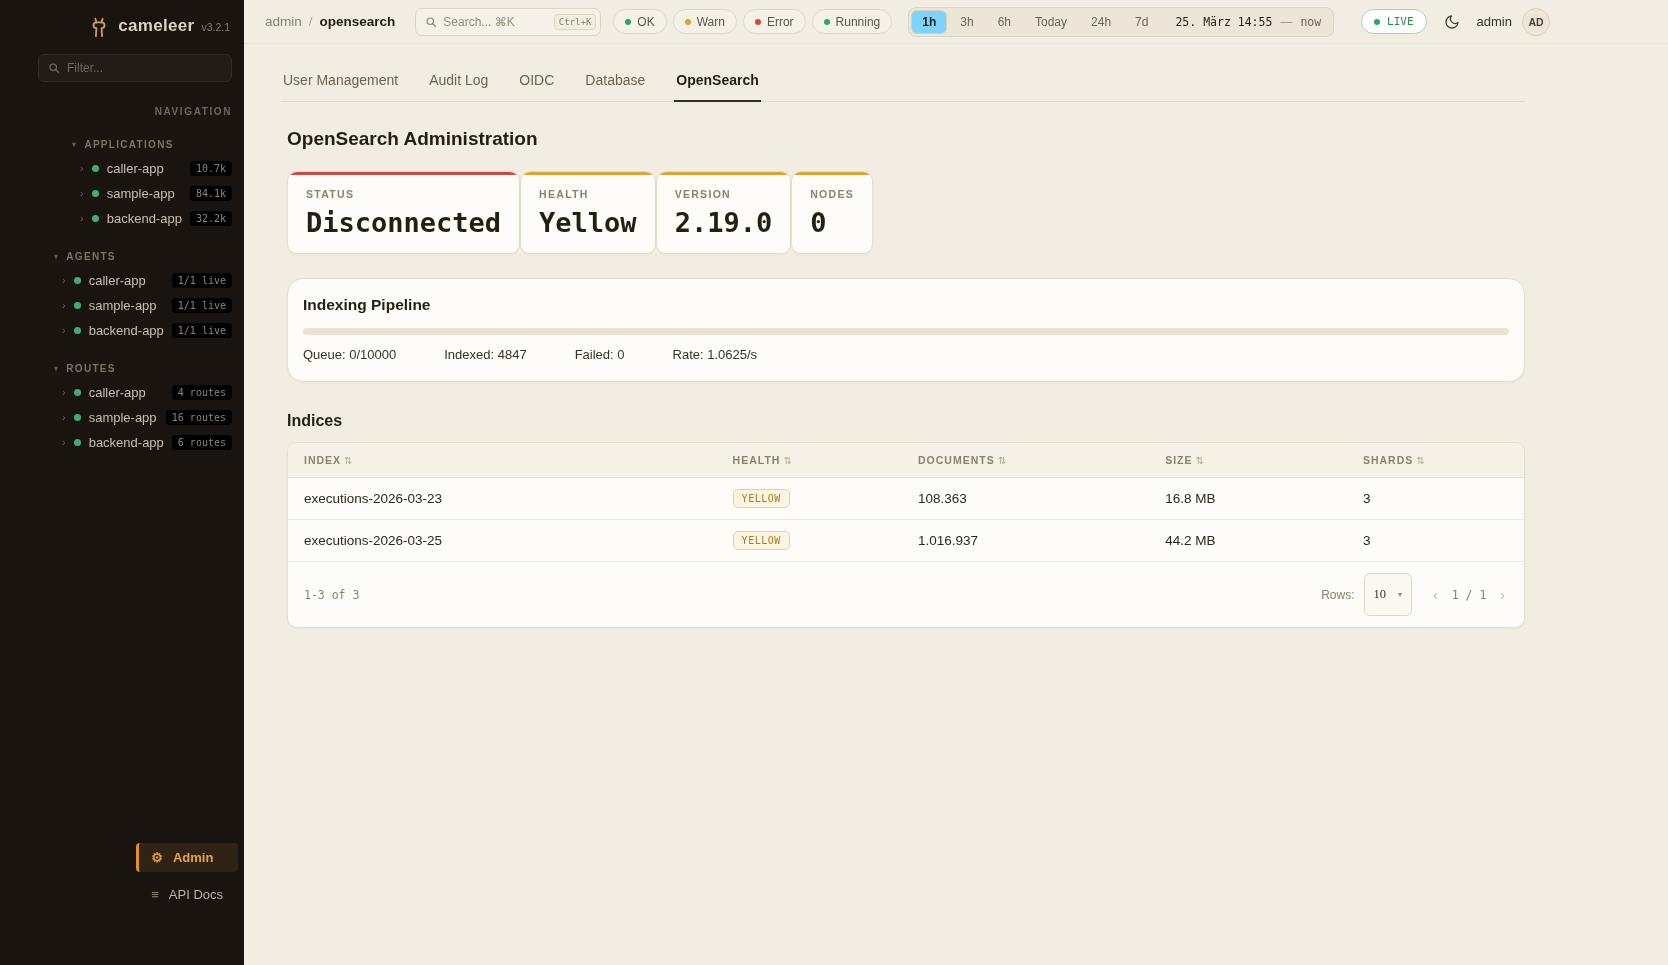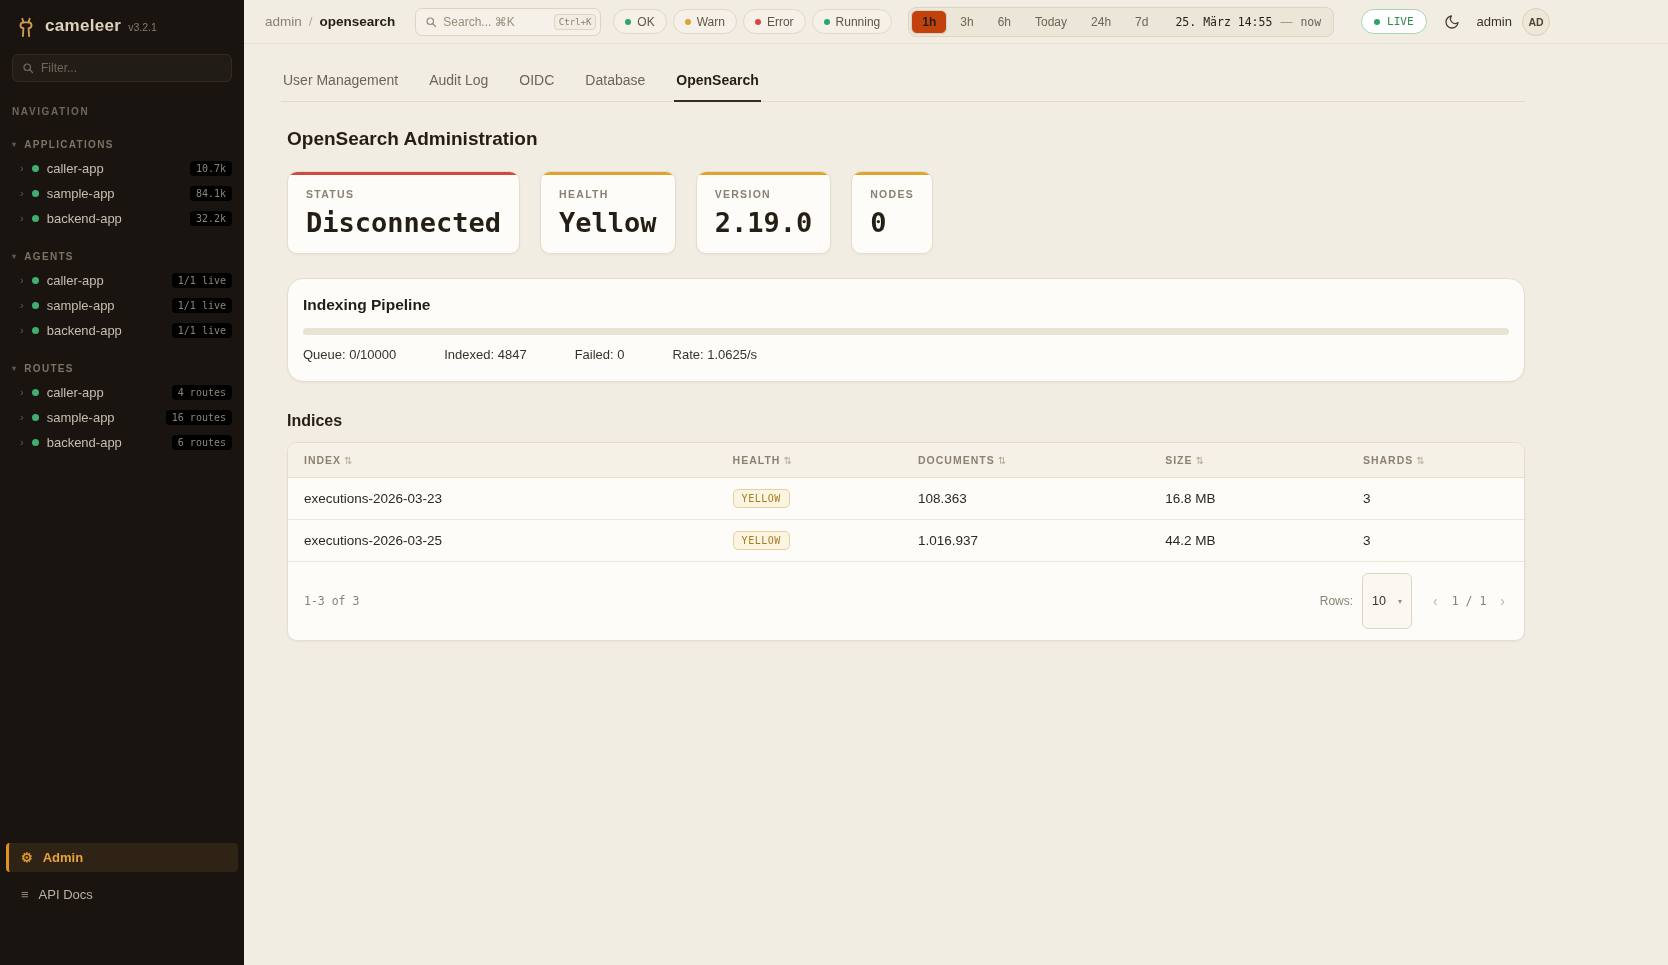--- a/index.html
+++ b/index.html
@@ -1,21 +1,21 @@
 <!DOCTYPE html>
 <html><head>
 <meta charset="utf-8">
 <style>
   * { margin:0; padding:0; box-sizing:border-box; }
   html,body { width:1668px; height:965px; }
   body { font-family:"Liberation Sans",sans-serif; background:#f2ede3; overflow:hidden; color:#2a241b; }
   .app { display:flex; width:100%; height:100%; }
 
   
-  .sidebar { width:244px; min-width:244px; background:#191410; display:flex; flex-direction:column; color:#b9b1a4; }
+  .sidebar { width:244px; min-width:244px; background:#191410; display:flex; flex-direction:column; color:#b9b1a4;align-items:flex-end; }
   .logo-row { display:flex; align-items:baseline; gap:7px; padding:16px 14px 8px; }
   .logo-icon { align-self:center; display:flex; }
   .logo-name { font-size:17px; font-weight:bold; color:#ded2bd; letter-spacing:.3px; }
   .logo-version { font-size:10.5px; color:#857c6e; }
   .filter-box { margin:8px 12px 12px; height:28px; background:#221c16; border:1px solid #332b22; border-radius:6px; display:flex; align-items:center; gap:7px; padding:0 9px; color:#6f675b; }
   .filter-box input { background:transparent; border:0; outline:none; color:#cfc7ba; font-size:12px; width:100%; }
   .filter-box input::placeholder { color:#6f675b; }
   .nav-label { padding:12px 12px 2px; font-size:10px; letter-spacing:1.6px; color:#6f675b; font-weight:bold; }
   .side-section { margin-top:16px; }
   .section-head { display:flex; align-items:center; gap:7px; padding:4px 12px 6px; font-size:10px; letter-spacing:1.3px; color:#7c7366; font-weight:bold; cursor:pointer; }
@@ -40,39 +40,39 @@
   .crumb-current { color:#241e15; font-weight:bold; }
   .searchbar { width:186px; height:28px; border:1px solid #ddd5c4; border-radius:7px; background:#f6f1e8; display:flex; align-items:center; gap:6px; padding:0 4px 0 9px; color:#978d7b; flex:none; }
   .searchbar input { flex:1; min-width:0; border:0; background:transparent; outline:none; font-size:12px; color:#5c5344; }
   .searchbar input::placeholder { color:#978d7b; }
   .kbd { font-family:"DejaVu Sans Mono",monospace; font-size:9px; color:#8a8171; border:1px solid #ddd5c4; border-radius:4px; padding:2px 4px; background:#f2ede3; white-space:nowrap; }
   .chips { display:flex; gap:6px; margin-left:2px; }
   .chip { display:flex; align-items:center; gap:6px; height:25px; padding:0 11px; border:1px solid #e0d8c7; border-radius:13px; background:#f6f1e8; font-size:12px; color:#5f5646; cursor:pointer; white-space:nowrap; }
   .chip .dot { width:6px; height:6px; }
   .time-group { display:flex; align-items:center; height:30px; border:1px solid #ddd5c4; border-radius:8px; background:#ece6d9; padding:2px 12px 2px 2px; margin-left:6px; gap:2px; white-space:nowrap; }
   .time-btn { padding:4px 10px; font-size:12px; color:#6d6455; border-radius:6px; cursor:pointer; border:1px solid transparent; }
-  .time-btn.active { background:#c2410c; border-color:#d9d1bf; color:#241e15; font-weight:bold; }
+  .time-btn.active { background:#7dd3fc; border-color:#d9d1bf; color:#241e15; font-weight:bold; }
   .time-date { font-family:"DejaVu Sans Mono",monospace; font-size:11.5px; color:#241e15; margin-left:14px; }
   .time-dash { color:#9a917e; font-size:12px; margin:0 6px; }
   .time-now { font-family:"DejaVu Sans Mono",monospace; font-size:11.5px; color:#6d6455; }
   .topbar-spacer { flex:1; }
   .live-badge { display:flex; align-items:center; gap:7px; height:25px; padding:0 12px; border:1px solid #a9d4b4; background:#ffffff; color:#2f8a50; border-radius:13px; font-family:"DejaVu Sans Mono",monospace; font-size:11px; cursor:pointer; }
   .live-dot { width:6px; height:6px; border-radius:50%; }
   .theme-toggle { width:30px; height:30px; display:flex; align-items:center; justify-content:center; border-radius:50%; cursor:pointer; color:#4a4335; }
   .username { font-size:13px; color:#3a332a; }
   .avatar { width:28px; height:28px; border-radius:50%; background:#eee7d8; border:1px solid #d9d1bf; display:flex; align-items:center; justify-content:center; font-size:10.5px; font-weight:bold; color:#4a4335; cursor:pointer; }
 
   .content { flex:1; overflow:auto; padding:0 0 40px 37px; }
   .tabs { display:flex; gap:27px; padding-top:20px; border-bottom:1px solid #e3dbc9; width:1244px; }
   .tab { padding:8px 2px 12px; font-size:14px; color:#6d6455; cursor:pointer; border-bottom:2px solid transparent; margin-bottom:-1px; white-space:nowrap; }
   .tab.active { color:#241e15; font-weight:bold; border-bottom-color:#352d22; }
   .inner { margin-left:6px; }
   .page-title { margin-top:26px; font-size:19px; font-weight:bold; color:#241e15; }
 
-  .stats-row { display:flex; gap:20px; margin-top:21px; }
+  .stats-row { display:flex; margin-top:21px; }
   .stat-card { background:#fdfcf8; border:1px solid #e6decd; border-radius:10px; overflow:hidden; box-shadow:0 1px 2px rgba(60,50,30,.05); }
   .stat-accent { height:3px; background:#dfa32f; }
   .stat-body { padding:13px 18px 15px; }
   .stat-label { font-size:10.5px; letter-spacing:1.3px; color:#8a8171; font-weight:bold; }
   .stat-value { margin-top:7px; font-family:"DejaVu Sans Mono",monospace; font-size:27px; font-weight:bold; color:#241e15; white-space:nowrap; }
 
   .pipeline-card { width:1238px; margin-top:24px; background:#fdfcf8; border:1px solid #e6decd; border-radius:16px; padding:17px 15px 19px; box-shadow:0 1px 2px rgba(60,50,30,.05); }
   .pipeline-title { font-size:15.5px; font-weight:bold; color:#241e15; }
   .progress-track { margin-top:14px; height:7px; border-radius:4px; background:#eae3d3; overflow:hidden; }
   .progress-fill { height:100%; background:#dfa32f; width:0; }
@@ -83,21 +83,21 @@
   table { width:100%; border-collapse:collapse; }
   thead th { background:#f6f1e7; text-align:left; font-size:10.5px; letter-spacing:1px; color:#8a8171; font-weight:bold; padding:11px 12px; border-bottom:1px solid #e8e0cf; cursor:pointer; white-space:nowrap; }
   thead th:first-child, tbody td:first-child { padding-left:16px; }
   .sort-icon { color:#b3a992; font-size:10px; margin-left:3px; font-weight:normal; }
   tbody td { padding:11px 12px; font-size:13.5px; color:#2e2820; border-bottom:1px solid #eee7d8; }
   .health-badge { display:inline-block; font-family:"DejaVu Sans Mono",monospace; font-size:10px; letter-spacing:.5px; color:#a87c22; background:#fbf4e0; border:1px solid #e6d09b; padding:3px 8px; border-radius:5px; }
   .table-footer { display:flex; align-items:center; padding:11px 14px 11px 16px; }
   .range-text { font-family:"DejaVu Sans Mono",monospace; font-size:11.5px; color:#8a8171; }
   .tf-spacer { flex:1; }
   .rows-label { font-size:12px; color:#8a8171; margin-right:9px; }
-  .rows-select { display:flex; align-items:center; gap:12px; border:1px solid #ddd5c4; border-radius:6px; padding:20px 9px; font-size:12.5px; color:#3a332a; background:#fbf8f1; cursor:pointer; }
+  .rows-select { display:flex; align-items:center; gap:12px; border:1px solid #ddd5c4; border-radius:6px; padding:13px 9px; font-size:12.5px; color:#3a332a; background:#fbf8f1; cursor:pointer;font-family:Liberation Serif, serif; }
   .select-caret { font-size:8px; color:#9a917e; }
   .pager { display:flex; align-items:center; gap:9px; margin-left:16px; }
   .pager-btn { font-size:14px; color:#beb49c; padding:0 5px; cursor:pointer; }
   .page-indicator { font-family:"DejaVu Sans Mono",monospace; font-size:11.5px; color:#8a8171; }
 </style>
 </head>
 <body>
 
 <div class="app">
 

